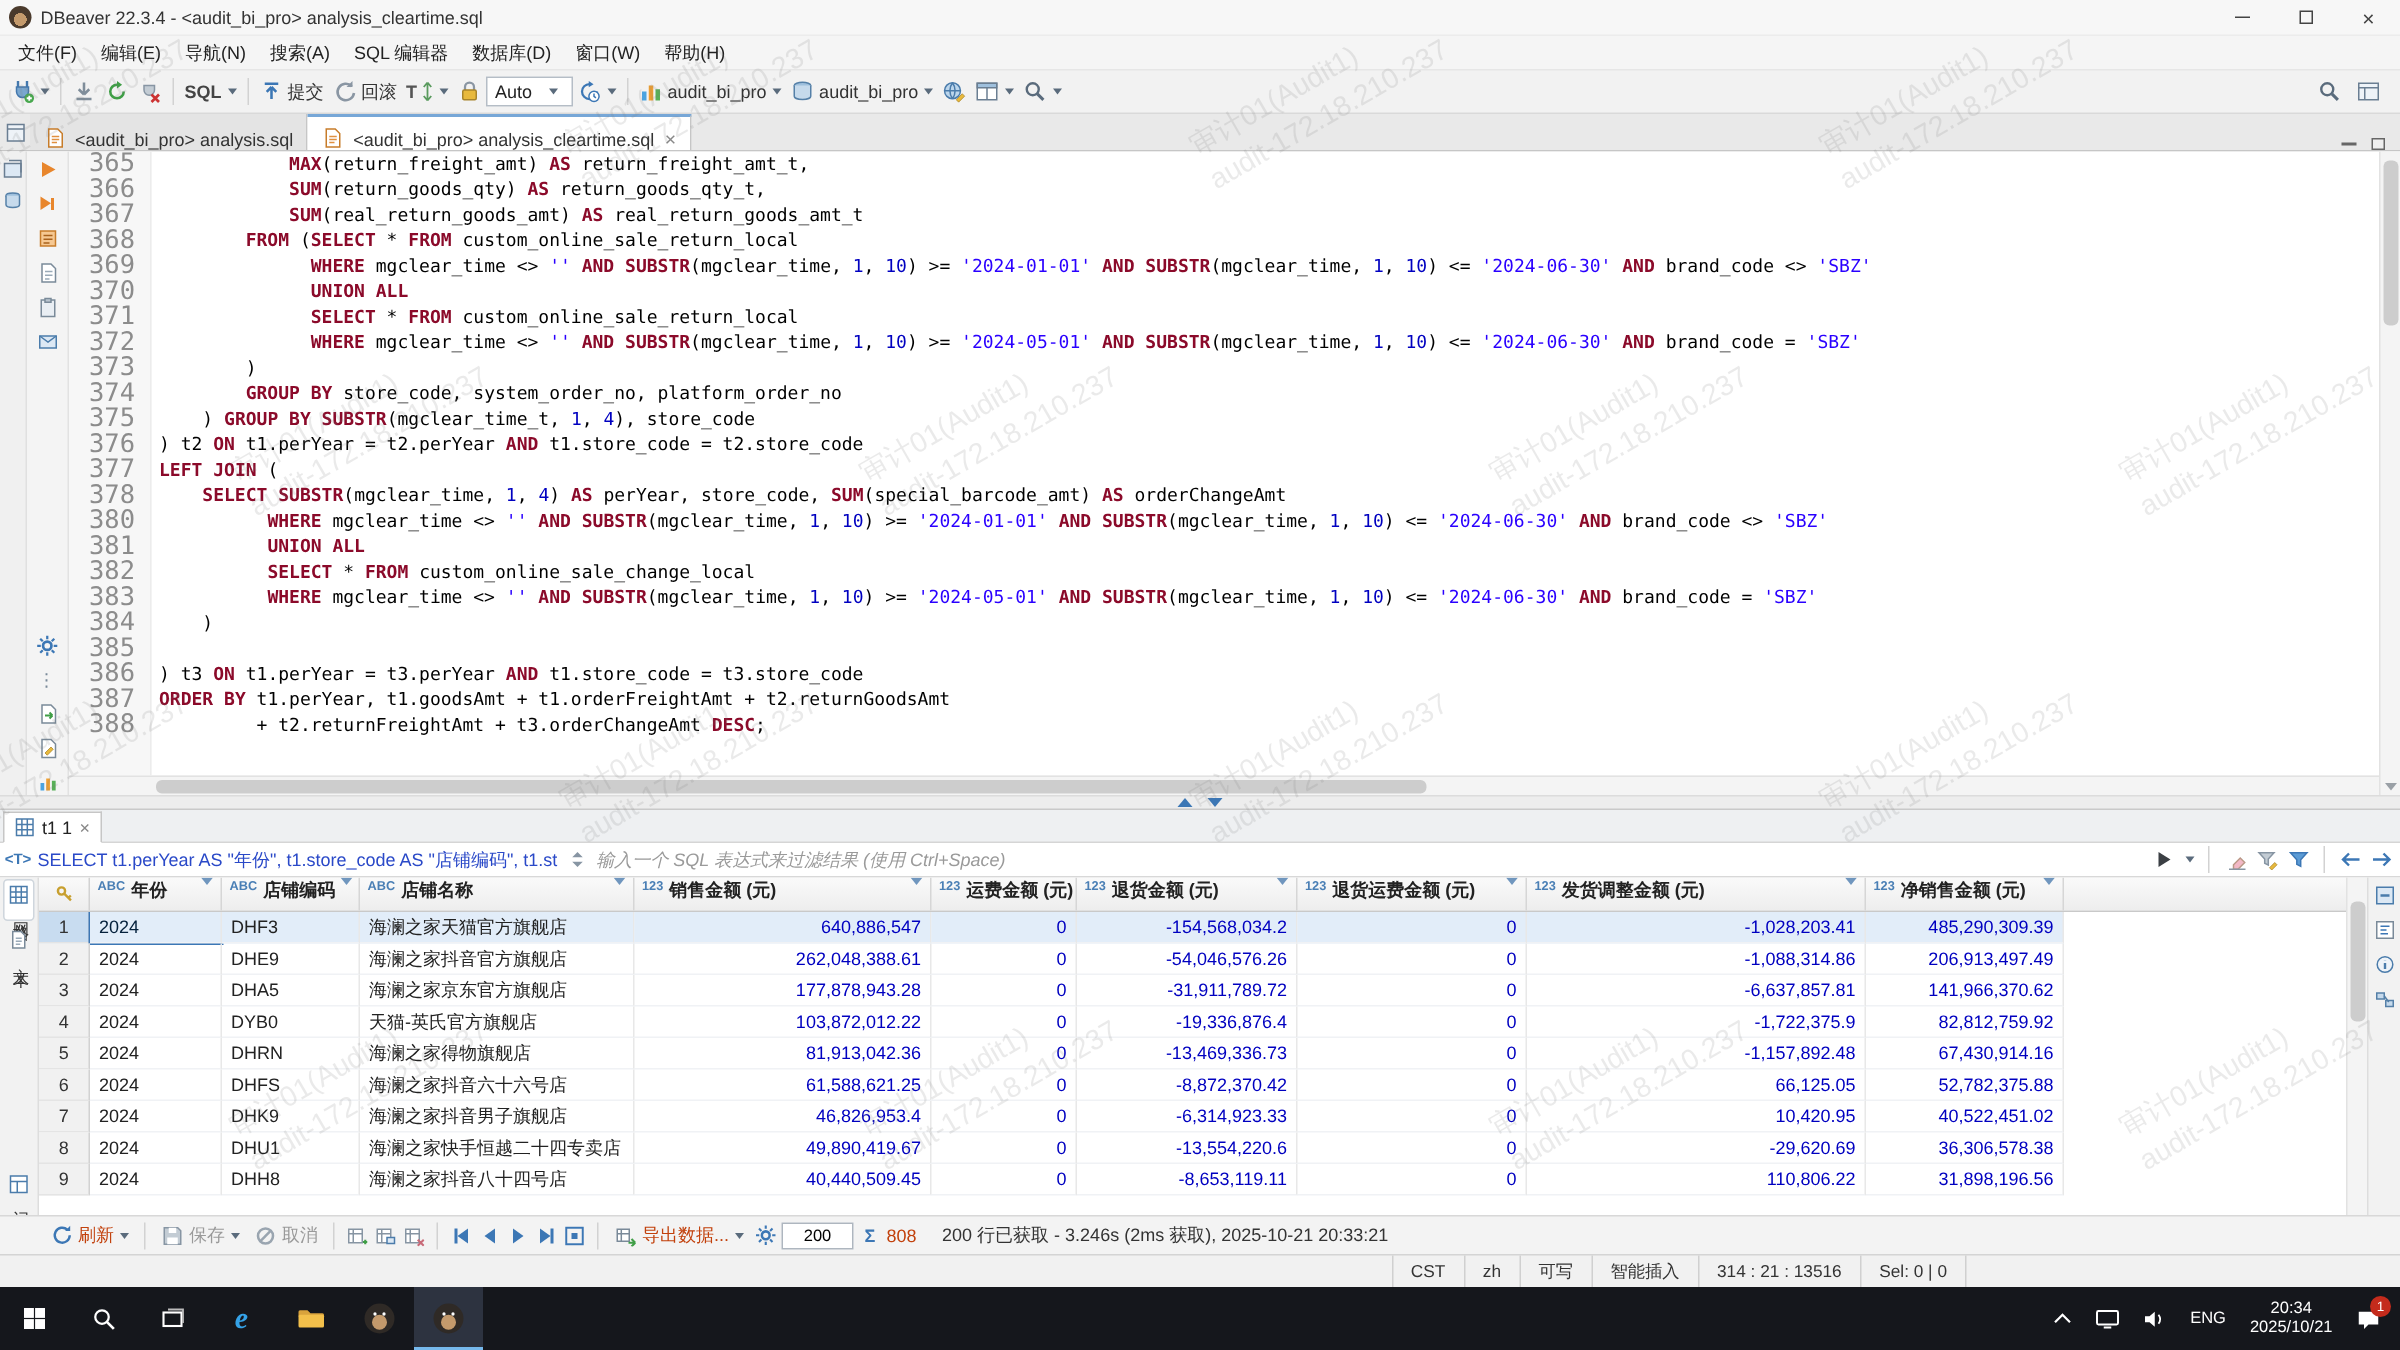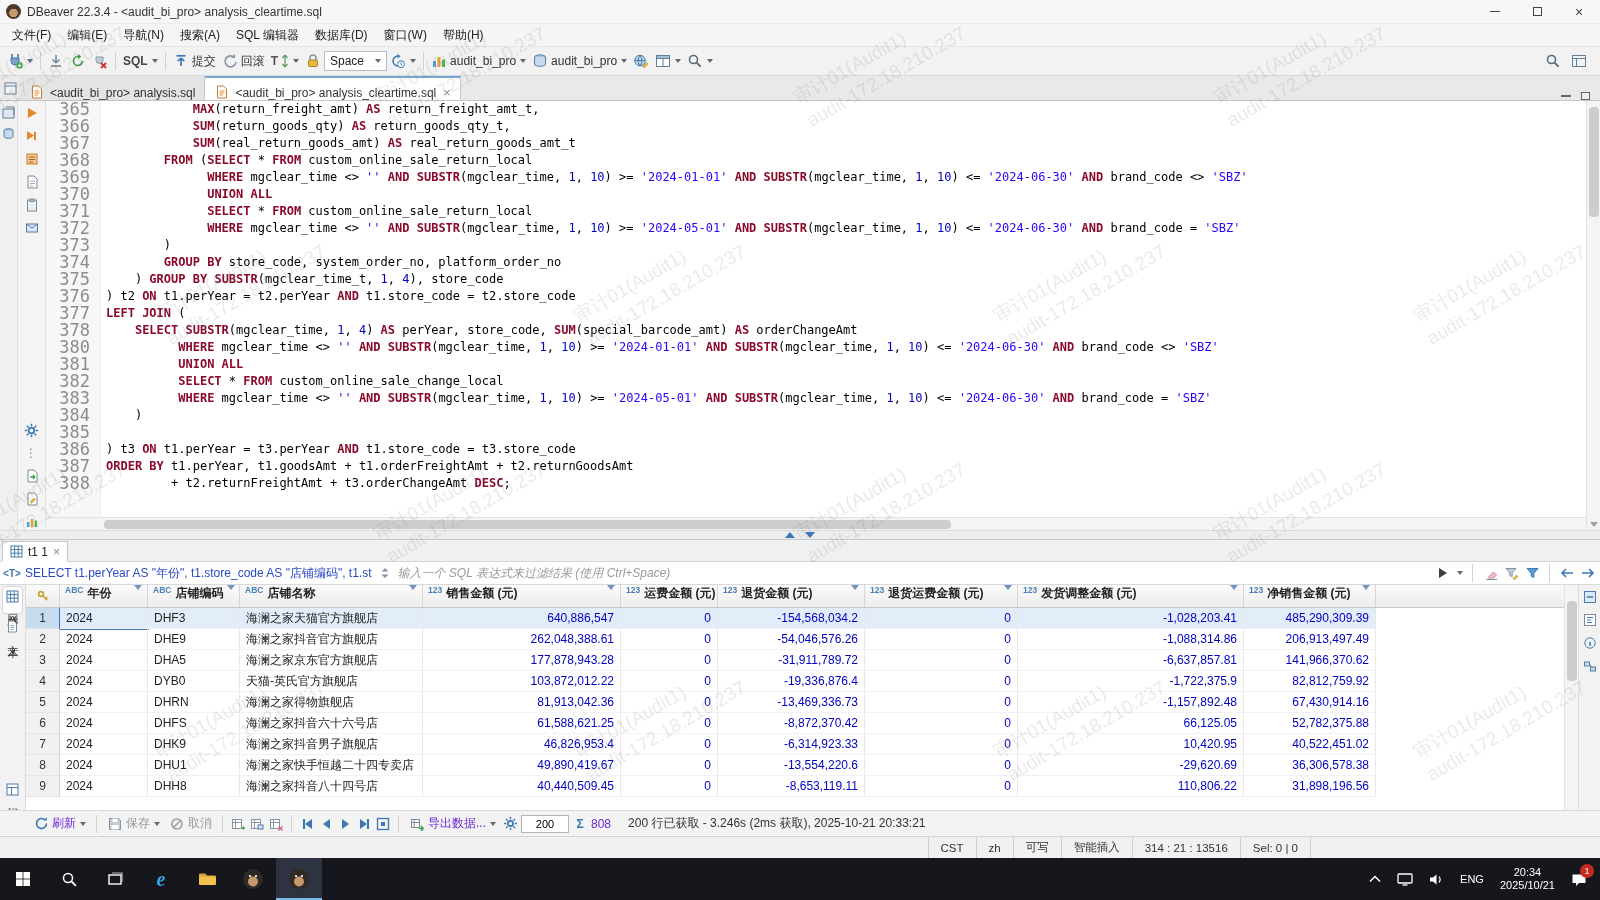--- a/index.html
+++ b/index.html
@@ -95,21 +95,21 @@
   .gcell { border-right:1px solid #e8e8e8; border-bottom:1px solid #f0f2f5; padding:0 6px; line-height:20px; white-space:nowrap; overflow:hidden; flex:0 0 auto; }
   .gcell.num { text-align:right; }
   .grow.selrow .gcell { background:#e2edf9; }
   .grow.selrow .rownum { background:#c8dcf0; }
   .gcell.selcell { background:#6aa2dc; outline:1px solid #3c77b5; color:#05213c; }
   .gvscroll { width:14px; background:#f4f4f4; border-left:1px solid #e2e2e2; position:relative; flex:0 0 auto; }
   .gvthumb { position:absolute; left:2px; top:16px; width:10px; height:80px; background:#cdcdcd; border-radius:4px; }
   .gpanelstrip { width:22px; background:#f2f2f2; border-left:1px solid #ddd; display:flex; flex-direction:column; align-items:center; padding-top:4px; gap:7px; }
 
   .rtoolbar { height:26px; background:#f3f3f3; border-top:1px solid #d8d8d8; display:flex; align-items:center; padding-left:30px; gap:3px; flex:0 0 auto; }
-  .rtoolbar .lbl { color:#6d28d9; }
+  .rtoolbar .lbl { color:#c2410c; }
   .rtoolbar .lbl.dis { color:#9a9a9a; }
   .fetchbox { width:48px; height:18px; border:1px solid #aeb6bf; background:#fff; text-align:center; font-size:11px; font-family:inherit; }
   .statusmsg { color:#333; margin-left:14px; white-space:nowrap; }
   .navtri { width:0; height:0; border-top:5px solid transparent; border-bottom:5px solid transparent; }
   .navtri.r { border-left:7px solid #3c77b5; }
   .navtri.l { border-right:7px solid #3c77b5; }
   .navbar-end { width:2px; height:10px; background:#3c77b5; }
 
   
   .statusbar { height:22px; background:#f1f1f1; border-top:1px solid #d4d4d4; display:flex; align-items:center; font-size:11.5px; color:#333; }
@@ -234,21 +234,21 @@
     </div>
     <div class="tbtn">
         <span class="icon16">
           <svg width="16" height="16">
             <path d="M5 7V5a3 3 0 0 1 6 0v2" fill="none" stroke="#8a96a3" stroke-width="1.5"></path>
             <rect x="3.5" y="7" width="9" height="6.5" rx="1" fill="#e8b93c" stroke="#a8842a"></rect>
           </svg>
         </span>
       </div>
     <div class="combo">
-      <span>Space</span>
+      <span>Auto</span>
       <span class="caret"></span>
     </div>
     <div class="tbtn">
       <span class="icon16">
           <svg width="16" height="16">
             <path d="M13 8A5 5 0 1 1 8 3" fill="none" stroke="#3c77b5" stroke-width="1.5"></path>
             <path d="M7.5 1l3.2 2.2L7.5 5.2z" fill="#3c77b5"></path>
             <circle cx="11" cy="11.2" r="3.4" fill="#fff" stroke="#3c77b5"></circle>
             <path d="M11 9.4v1.8l1.3 1" stroke="#3c77b5" fill="none"></path>
           </svg>

